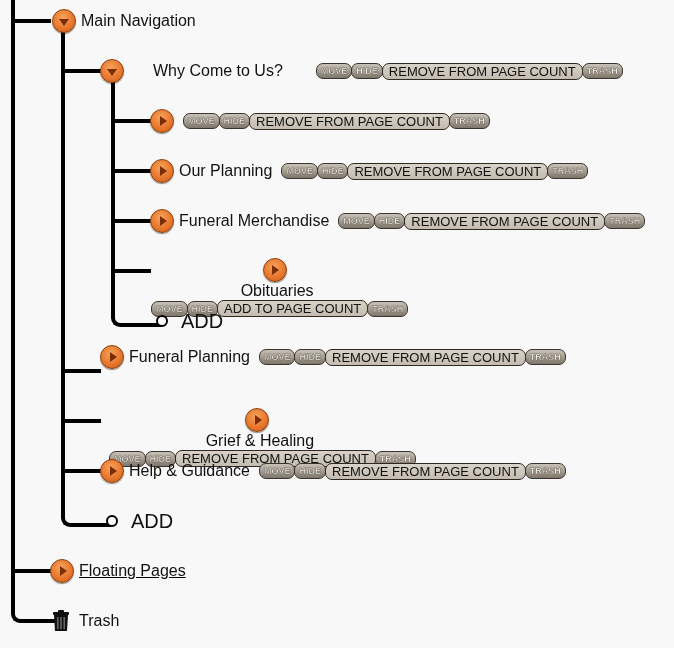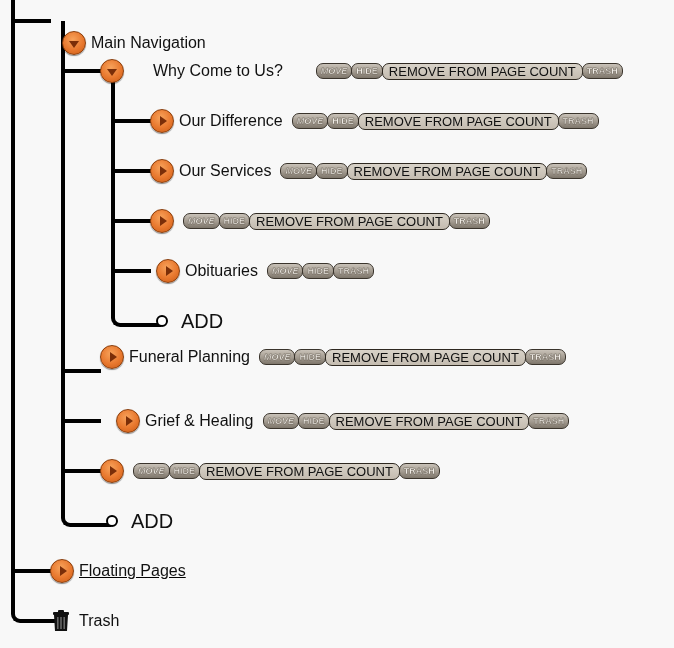--- a/index.html
+++ b/index.html
@@ -22,21 +22,21 @@
     box-sizing:border-box; cursor:pointer; flex:none;
   }
   .tri-down { width:0; height:0; border-left:5px solid transparent; border-right:5px solid transparent; border-top:7px solid #7a2e08; margin-top:2px; }
   .tri-right { width:0; height:0; border-top:5px solid transparent; border-bottom:5px solid transparent; border-left:7px solid #7a2e08; margin-left:2px; }
   .label { font-size:16px; color:#111; margin-left:5px; }
   .add-dot { width:8px; height:8px; border-radius:50%; border:2px solid #000; background:#fff; flex:none; box-sizing:content-box; cursor:pointer; }
   .add-label { font-size:20px; color:#111; margin-left:13px; cursor:pointer; }
   .actions { display:flex; align-items:center; margin-left:9px; }
   .sbtn {
     height:14px; line-height:14px; padding:0 4px;
-    font-size:9px; font-weight:bold; font-style:italic; color:#f0ece6;
+    font-size:9px; font-weight:bold; color:#f0ece6;
     background:linear-gradient(#c9c2b8, #9e968b 60%, #7e766b);
     border:1px solid #3a342c; border-radius:7px;
     text-shadow:0 0 1px #5a5248;
     -webkit-text-stroke:0.3px #6b6358;
     cursor:pointer; margin-right:-1px;
   }
   .sbtn.trash { font-style:normal; }
   .sbtn.hide { font-style:normal; }
   .bbtn {
     height:15px; line-height:15px; padding:0 6px;
@@ -62,21 +62,21 @@
 <div class="hline" style="left:61px; top:419px; width:40px;"></div>
 <div class="hline" style="left:61px; top:469px; width:40px;"></div>
 
 <div class="vline" style="left:111px; top:71px; height:240px;"></div>
 <div class="corner" style="left:111px; top:300px; width:46px; height:23px;"></div>
 <div class="hline" style="left:111px; top:119px; width:40px;"></div>
 <div class="hline" style="left:111px; top:169px; width:40px;"></div>
 <div class="hline" style="left:111px; top:219px; width:40px;"></div>
 <div class="hline" style="left:111px; top:269px; width:40px;"></div>
 
-<div class="row" style="left:62px; top:8px;margin-top:22px;">
+<div class="row" style="left:52px; top:8px;">
   <div class="node-btn">
       <div class="tri-down"></div>
     </div>
   <span class="label">Main Navigation</span>
 </div>
 
 <div class="row" style="left:100px; top:58px;gap:24px;">
   <div class="node-btn">
       <div class="tri-down"></div>
     </div>
@@ -86,62 +86,63 @@
     <span class="sbtn hide">HIDE</span>
     <span class="bbtn">REMOVE FROM PAGE COUNT</span>
     <span class="sbtn trash">TRASH</span>
   </div>
 </div>
 
 <div class="row" style="left:150px; top:108px;">
   <div class="node-btn">
       <div class="tri-right"></div>
     </div>
-  <span class="label">Our Difference</span>
   <div class="actions">
     <span class="sbtn">MOVE</span>
     <span class="sbtn hide">HIDE</span>
     <span class="bbtn">REMOVE FROM PAGE COUNT</span>
     <span class="sbtn trash">TRASH</span>
   </div>
 </div>
 
 <div class="row" style="left:150px; top:158px;">
   <div class="node-btn">
       <div class="tri-right"></div>
     </div>
-  <span class="label">Our Services</span>
+  <span class="label">Our Planning</span>
   <div class="actions">
     <span class="sbtn">MOVE</span>
     <span class="sbtn hide">HIDE</span>
     <span class="bbtn">REMOVE FROM PAGE COUNT</span>
     <span class="sbtn trash">TRASH</span>
   </div>
 </div>
 
 <div class="row" style="left:150px; top:208px;">
   <div class="node-btn">
       <div class="tri-right"></div>
     </div>
-  <div class="actions">
-    <span class="sbtn">MOVE</span>
-    <span class="sbtn hide">HIDE</span>
-    <span class="bbtn">REMOVE FROM PAGE COUNT</span>
-    <span class="sbtn trash">TRASH</span>
-  </div>
-</div>
-
-<div class="row" style="left:156px; top:258px;">
+  <span class="label">Funeral Merchandise</span>
+  <div class="actions">
+    <span class="sbtn">MOVE</span>
+    <span class="sbtn hide">HIDE</span>
+    <span class="bbtn">REMOVE FROM PAGE COUNT</span>
+    <span class="sbtn trash">TRASH</span>
+  </div>
+</div>
+
+<div class="row" style="left:142px; top:258px;flex-direction:column;">
   <div class="node-btn">
       <div class="tri-right"></div>
     </div>
   <span class="label">Obituaries</span>
   <div class="actions">
     <span class="sbtn">MOVE</span>
     <span class="sbtn hide">HIDE</span>
+    <span class="bbtn">ADD TO PAGE COUNT</span>
     <span class="sbtn trash">TRASH</span>
   </div>
 </div>
 
 <div class="row" style="left:156px; top:308px;">
   <div class="add-dot"></div>
   <span class="add-label">ADD</span>
 </div>
 
 <div class="row" style="left:100px; top:344px;">
@@ -150,37 +151,38 @@
     </div>
   <span class="label">Funeral Planning</span>
   <div class="actions">
     <span class="sbtn">MOVE</span>
     <span class="sbtn hide">HIDE</span>
     <span class="bbtn">REMOVE FROM PAGE COUNT</span>
     <span class="sbtn trash">TRASH</span>
   </div>
 </div>
 
-<div class="row" style="left:116px; top:408px;">
+<div class="row" style="left:100px; top:408px;flex-direction:column;">
   <div class="node-btn">
       <div class="tri-right"></div>
     </div>
   <span class="label">Grief &amp; Healing</span>
   <div class="actions">
     <span class="sbtn">MOVE</span>
     <span class="sbtn hide">HIDE</span>
     <span class="bbtn">REMOVE FROM PAGE COUNT</span>
     <span class="sbtn trash">TRASH</span>
   </div>
 </div>
 
 <div class="row" style="left:100px; top:458px;">
   <div class="node-btn">
       <div class="tri-right"></div>
     </div>
+  <span class="label">Help &amp; Guidance</span>
   <div class="actions">
     <span class="sbtn">MOVE</span>
     <span class="sbtn hide">HIDE</span>
     <span class="bbtn">REMOVE FROM PAGE COUNT</span>
     <span class="sbtn trash">TRASH</span>
   </div>
 </div>
 
 <div class="row" style="left:106px; top:508px;">
   <div class="add-dot"></div>

